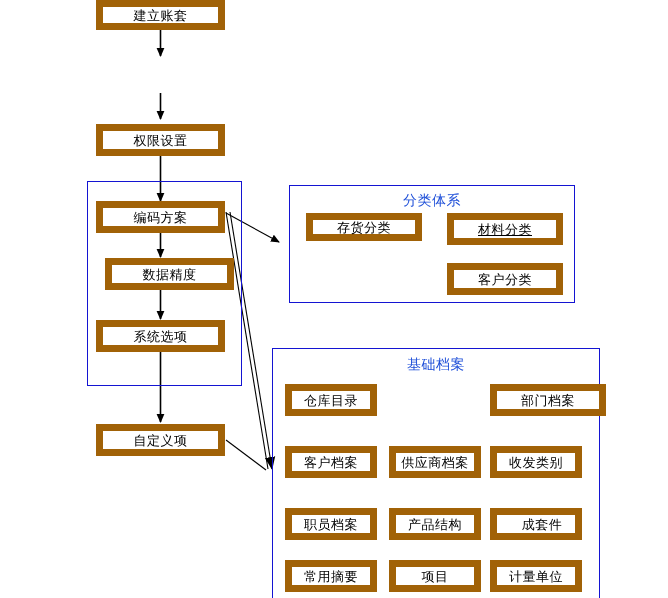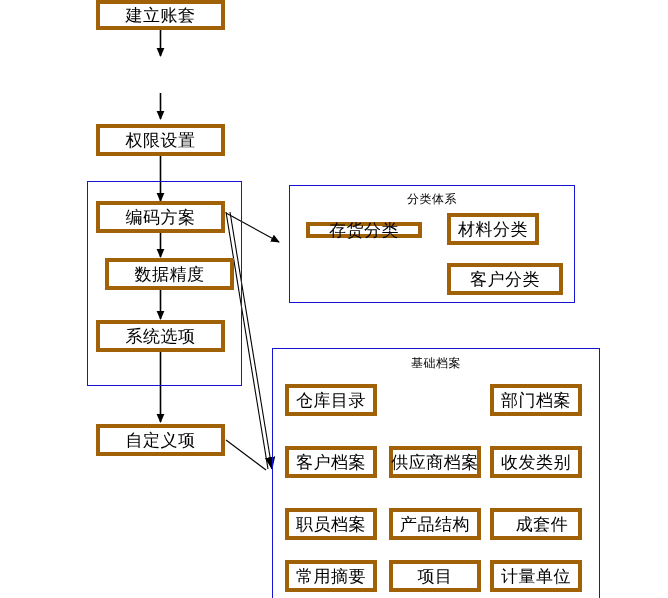--- a/index.html
+++ b/index.html
@@ -14,44 +14,44 @@
   #canvas {
     position: relative;
     width: 668px;
     height: 598px;
     background: #ffffff;
     overflow: hidden;
   }
   .node {
     position: absolute;
     box-sizing: border-box;
-    border: 4px solid #a16207;
+    border: 7px solid #a16207;
     background: #ffffff;
     display: flex;
     align-items: center;
     justify-content: center;
     color: #000000;
-    font-size: 17px;
+    font-size: 13px;
     line-height: 1;
     letter-spacing: 0.5px;
     white-space: nowrap;
   }
   .panel {
     position: absolute;
     box-sizing: border-box;
     border: 1px solid #1414d2;
     background: transparent;
   }
   .panel-title {
     position: absolute;
     left: 0;
     right: 0;
     text-align: center;
-    color: #000000;
-    font-size: 12px;
+    color: #1d4ed8;
+    font-size: 14px;
     line-height: 1;
     letter-spacing: 0.5px;
     white-space: nowrap;
   }
   .group-box {
     position: absolute;
     box-sizing: border-box;
     border: 1px solid #1414d2;
     background: transparent;
   }
@@ -110,30 +110,30 @@
 
   <div class="node" style="left:96px; top:258px; width:129px; height:32px;margin-left:9px;">数据精度</div>
 
   <div class="node" style="left:96px; top:320px; width:129px; height:32px;">系统选项</div>
 
   <div class="node" style="left:96px; top:424px; width:129px; height:32px;">自定义项</div>
 
   <div class="panel" style="left:289px; top:185px; width:286px; height:118px;">
     <div class="panel-title" style="top:7px;">分类体系</div>
 
-    <div class="node" style="left:16px; top:36px; width:116px; height:16px;">存货分类</div>
-    <div class="node" style="left:157px; top:27px; width:92px; height:32px;">材料分类</div>
+    <div class="node" style="left:16px; top:27px; width:116px; height:28px;">存货分类</div>
+    <div class="node" style="left:157px; top:27px; width:116px; height:32px;text-decoration:underline;">材料分类</div>
     <div class="node" style="left:157px; top:77px; width:116px; height:32px;">客户分类</div>
   </div>
 
   <div class="panel" style="left:272px; top:348px; width:328px; height:252px;">
     <div class="panel-title" style="top:8px;">基础档案</div>
 
     <div class="node" style="left:12px; top:35px; width:92px; height:32px;">仓库目录</div>
-    <div class="node" style="left:217px; top:35px; width:92px; height:32px;">部门档案</div>
+    <div class="node" style="left:217px; top:35px; width:116px; height:32px;">部门档案</div>
 
     <div class="node" style="left:12px; top:97px; width:92px; height:32px;">客户档案</div>
     <div class="node" style="left:116px; top:97px; width:92px; height:32px;">供应商档案</div>
     <div class="node" style="left:217px; top:97px; width:92px; height:32px;">收发类别</div>
 
     <div class="node" style="left:12px; top:159px; width:92px; height:32px;">职员档案</div>
     <div class="node" style="left:116px; top:159px; width:92px; height:32px;">产品结构</div>
     <div class="node" style="left:217px; top:159px; width:92px; height:32px;padding-left:12px;">成套件</div>
 
     <div class="node" style="left:12px; top:211px; width:92px; height:32px;">常用摘要</div>

